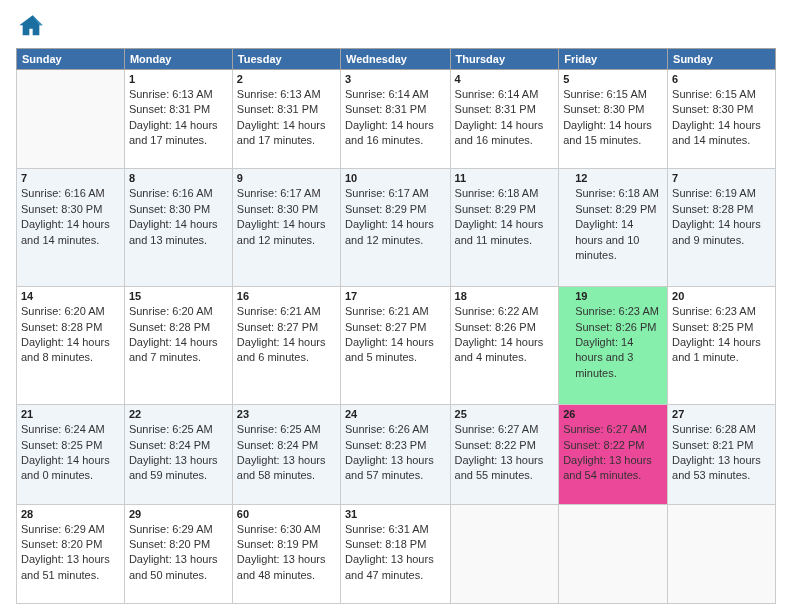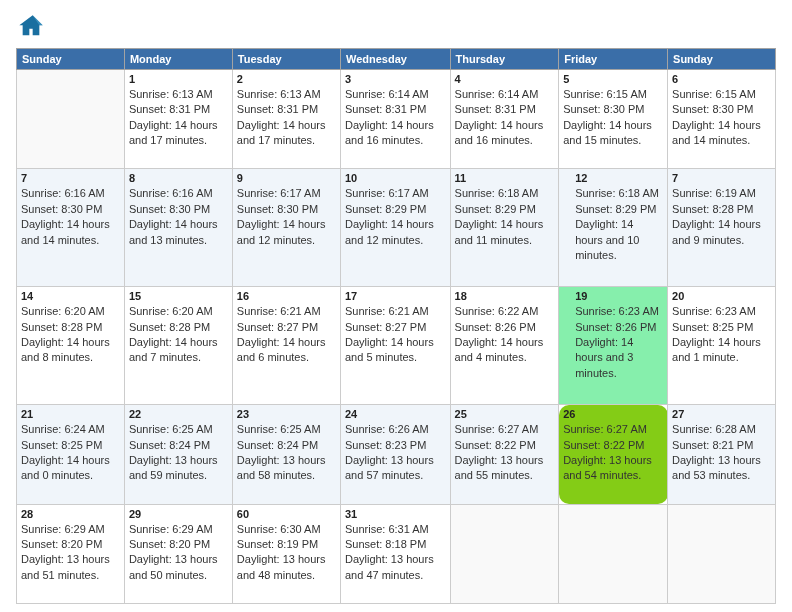--- a/index.html
+++ b/index.html
@@ -236,21 +236,21 @@
             <div class="day-info">Sunrise: 6:25 AM<br>Sunset: 8:24 PM<br>Daylight: 13 hours and 58 minutes.</div>
           </td>
           <td style="background: rgb(240, 245, 250);">
             <span class="day-num">24</span>
             <div class="day-info">Sunrise: 6:26 AM<br>Sunset: 8:23 PM<br>Daylight: 13 hours and 57 minutes.</div>
           </td>
           <td style="background: rgb(240, 245, 250);">
             <span class="day-num">25</span>
             <div class="day-info">Sunrise: 6:27 AM<br>Sunset: 8:22 PM<br>Daylight: 13 hours and 55 minutes.</div>
           </td>
-          <td style="background: #84cc16; border-radius: 10px;">
+          <td style="background: #ec4899;">
             <span class="day-num">26</span>
             <div class="day-info">Sunrise: 6:27 AM<br>Sunset: 8:22 PM<br>Daylight: 13 hours and 54 minutes.</div>
           </td>
           <td style="background: rgb(240, 245, 250);">
             <span class="day-num">27</span>
             <div class="day-info">Sunrise: 6:28 AM<br>Sunset: 8:21 PM<br>Daylight: 13 hours and 53 minutes.</div>
           </td>
         </tr>
         <tr>
           <td style="background: rgb(255, 255, 255);">

